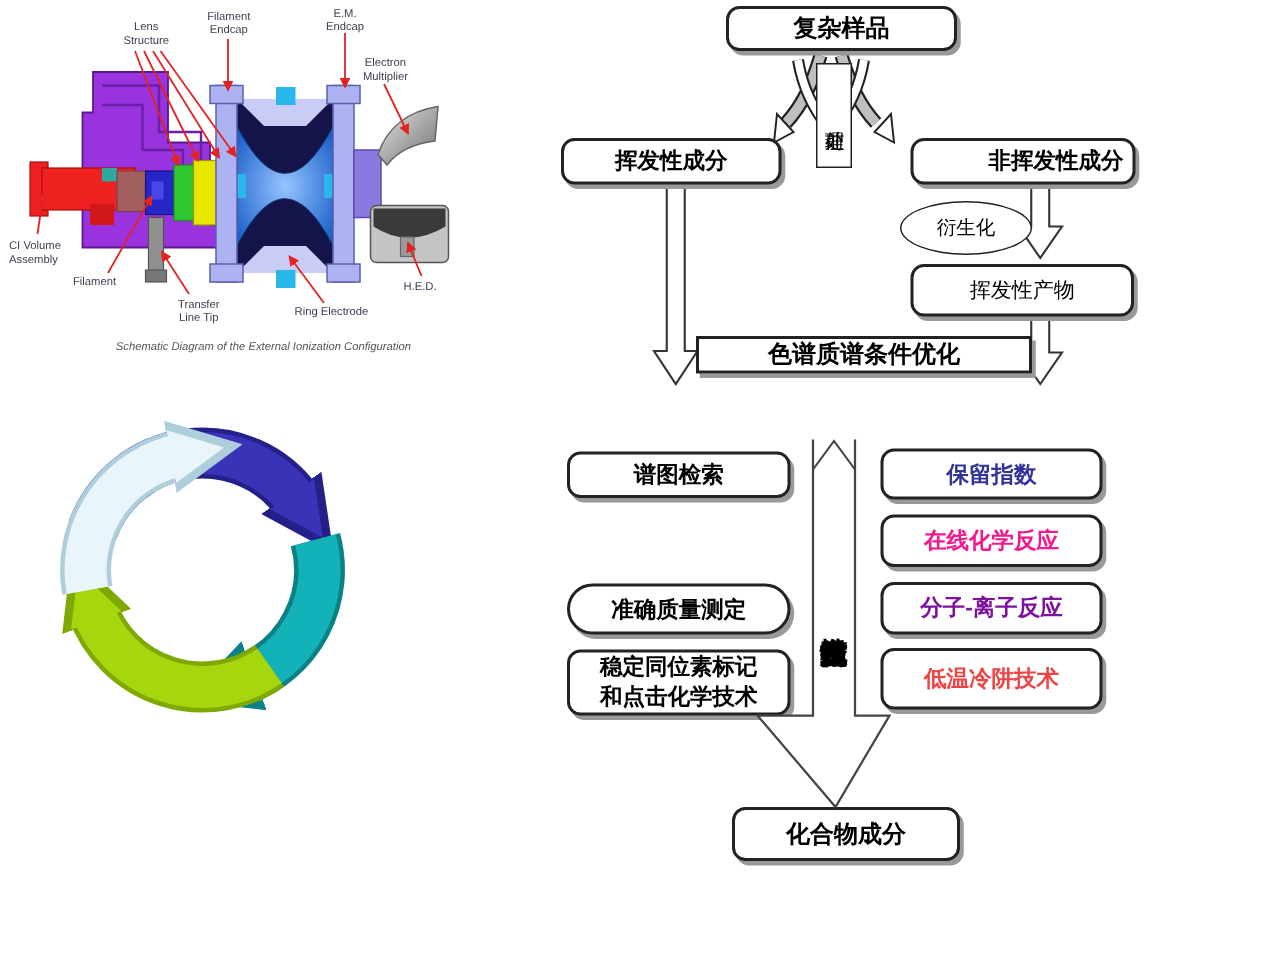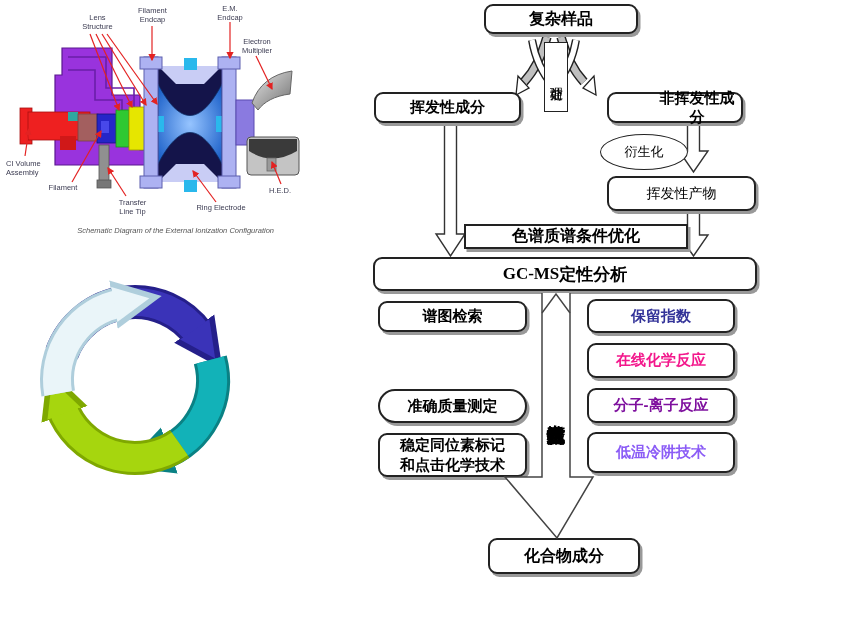--- a/index.html
+++ b/index.html
@@ -186,40 +186,36 @@
   </div>
 
   <div class="box sq nb noshadow vtext" style="left:544px;top:42px;width:24px;height:70px;font-size:13px;border-width:1.5px;">
     <span>前处理</span>
   </div>
 
   <div class="box" style="left:374px;top:92px;width:147px;height:31px;font-size:15px;">
     <span>挥发性成分</span>
   </div>
 
-  <div class="box" style="left:607px;top:92px;width:136px;height:31px;font-size:15px;padding-left:44px;">
+  <div class="box" style="left:607px;top:92px;width:150px;height:31px;font-size:15px;padding-left:44px;">
     <span>非挥发性成分</span>
   </div>
 
   <div class="box nb noshadow" style="left:600px;top:134px;width:88px;height:36px;border-radius:50%;border-width:1.5px;font-size:13px;">
     <span>衍生化</span>
   </div>
 
   <div class="box nb" style="left:607px;top:176px;width:149px;height:35px;font-size:14px;">
     <span>挥发性产物</span>
   </div>
 
   <div class="box sq" style="left:464px;top:224px;width:224px;height:25px;font-size:16px;">
     <span>色谱质谱条件优化</span>
   </div>
 
-  <div class="box" style="left:373px;top:257px;width:384px;height:34px;font-size:17px;">
-    <span style="font-family:'Liberation Serif',serif;">GC-MS</span>
-      <span>定性分析</span>
-  </div>
 
   <div class="box" style="left:378px;top:301px;width:149px;height:31px;font-size:15px;">
     <span>谱图检索</span>
   </div>
   <div class="box" style="left:378px;top:389px;width:149px;height:34px;font-size:15px;border-radius:17px;">
     <span>准确质量测定</span>
   </div>
   <div class="box pre" style="left:378px;top:433px;width:149px;height:44px;font-size:15px;">
     <span class="pre">稳定同位素标记
 和点击化学技术</span>
@@ -228,21 +224,21 @@
   <div class="box" style="left:587px;top:299px;width:148px;height:34px;font-size:15px;">
     <span style="color: rgb(51, 51, 153);">保留指数</span>
   </div>
   <div class="box" style="left:587px;top:343px;width:148px;height:35px;font-size:15px;">
     <span style="color: rgb(243, 24, 140);">在线化学反应</span>
   </div>
   <div class="box" style="left:587px;top:388px;width:148px;height:35px;font-size:15px;">
     <span style="color: rgb(126, 16, 158);">分子-离子反应</span>
   </div>
   <div class="box" style="left:587px;top:432px;width:148px;height:41px;font-size:15px;">
-    <span style="color: #8b5cf6;">低温冷阱技术</span>
+    <span style="color: #ef4444;">低温冷阱技术</span>
   </div>
 
   <div class="box" style="left:488px;top:538px;width:152px;height:36px;font-size:16px;">
     <span>化合物成分</span>
   </div>
 
   <svg style="left:370px;top:0;z-index:3;pointer-events:none;" width="484" height="635" viewBox="0 0 484 635">
     <path d="M172,293 L172,477 L135,477 L187,538 L223,477 L200,477 L200,293" fill="#ffffff" stroke="#444" stroke-width="1.5"></path>
     <path d="M172,313 L186,294 L200,313" fill="none" stroke="#444" stroke-width="1.4"></path>
   </svg>

